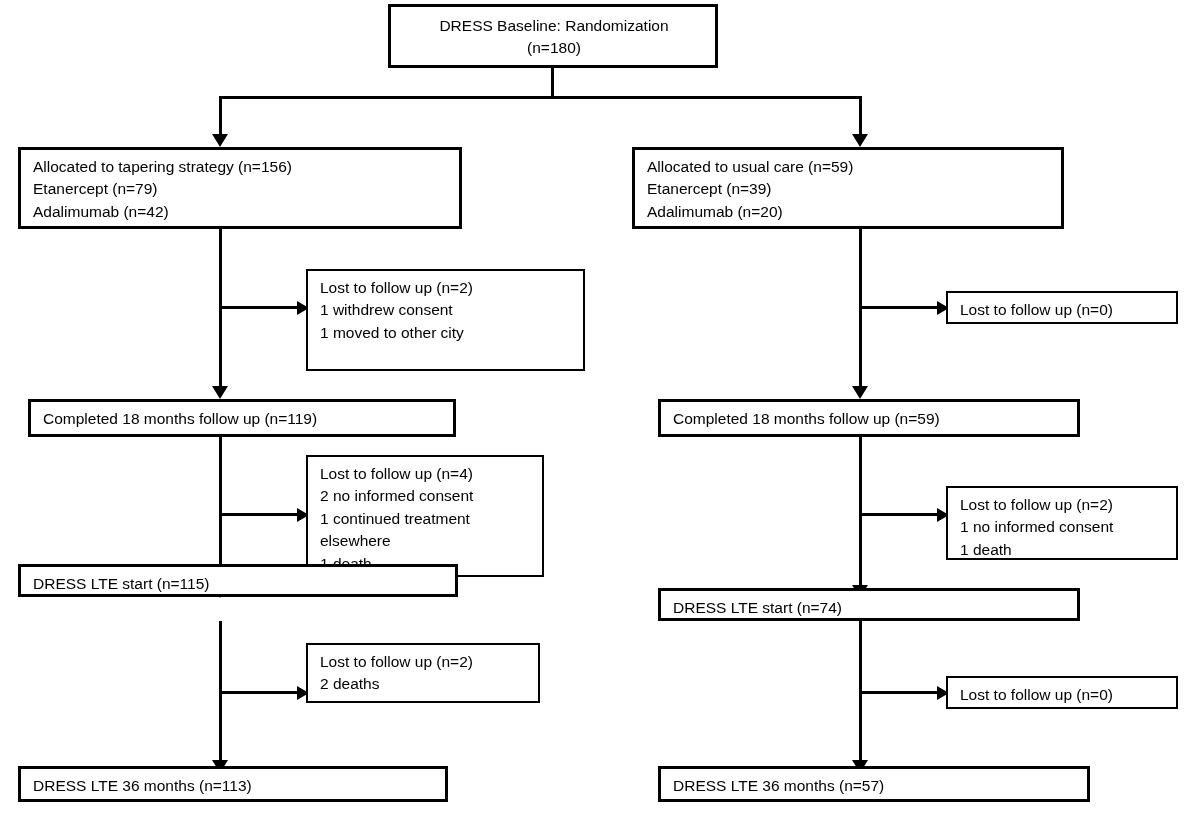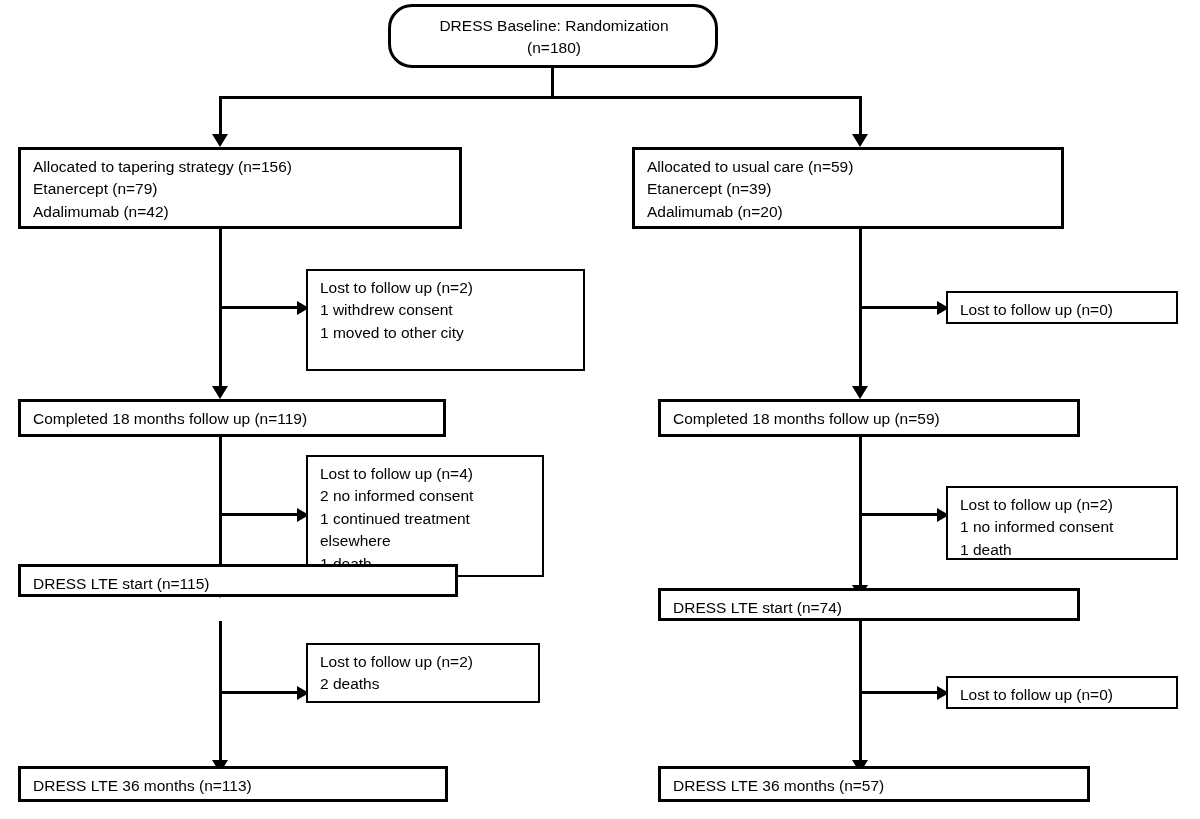--- a/index.html
+++ b/index.html
@@ -59,21 +59,21 @@
     border-bottom: 7px solid transparent;
     border-left: 12px solid #000000;
     z-index: 2;
   }
 </style>
 </head>
 <body>
 
 <div id="diagram">
 
-  <div class="box center" style="left:388px; top:4px; width:330px; height:64px;border-radius:24px;">DRESS Baseline: Randomization
+  <div class="box center" style="left:388px; top:4px; width:330px; height:64px;">DRESS Baseline: Randomization
 (n=180)</div>
 
   <div class="line vline" style="left:551px; top:68px; width:3px; height:30px;"></div>
   <div class="line hline" style="left:219px; top:96px; width:643px; height:3px;"></div>
   <div class="line vline" style="left:219px; top:96px; width:3px; height:40px;"></div>
   <div class="arrowdown" style="left:212px; top:134px;"></div>
   <div class="line vline" style="left:859px; top:96px; width:3px; height:40px;"></div>
   <div class="arrowdown" style="left:852px; top:134px;"></div>
 
   <div class="box" style="left:18px; top:147px; width:444px; height:82px;">Allocated to tapering strategy (n=156)
@@ -82,21 +82,21 @@
 
   <div class="line vline" style="left:219px; top:229px; width:3px; height:160px;"></div>
   <div class="arrowdown" style="left:212px; top:386px;"></div>
 
   <div class="line hline" style="left:219px; top:306px; width:84px; height:3px;"></div>
   <div class="arrowright" style="left:297px; top:301px;"></div>
   <div class="box thin" style="left:306px; top:269px; width:279px; height:102px;">Lost to follow up (n=2)
 1 withdrew consent
 1 moved to other city</div>
 
-  <div class="box" style="left:18px; top:399px; width:428px; height:38px;">Completed  18 months  follow up (n=119)</div>
+  <div class="box" style="left:28px; top:399px; width:428px; height:38px;">Completed  18 months  follow up (n=119)</div>
 
   <div class="line vline" style="left:219px; top:437px; width:3px; height:151px;"></div>
   <div class="arrowdown" style="left:212px; top:585px;"></div>
 
   <div class="line hline" style="left:219px; top:513px; width:84px; height:3px;"></div>
   <div class="arrowright" style="left:297px; top:508px;"></div>
   <div class="box thin" style="left:306px; top:455px; width:238px; height:122px;">Lost to follow up (n=4)
 2 no informed  consent
 1 continued  treatment
 elsewhere

